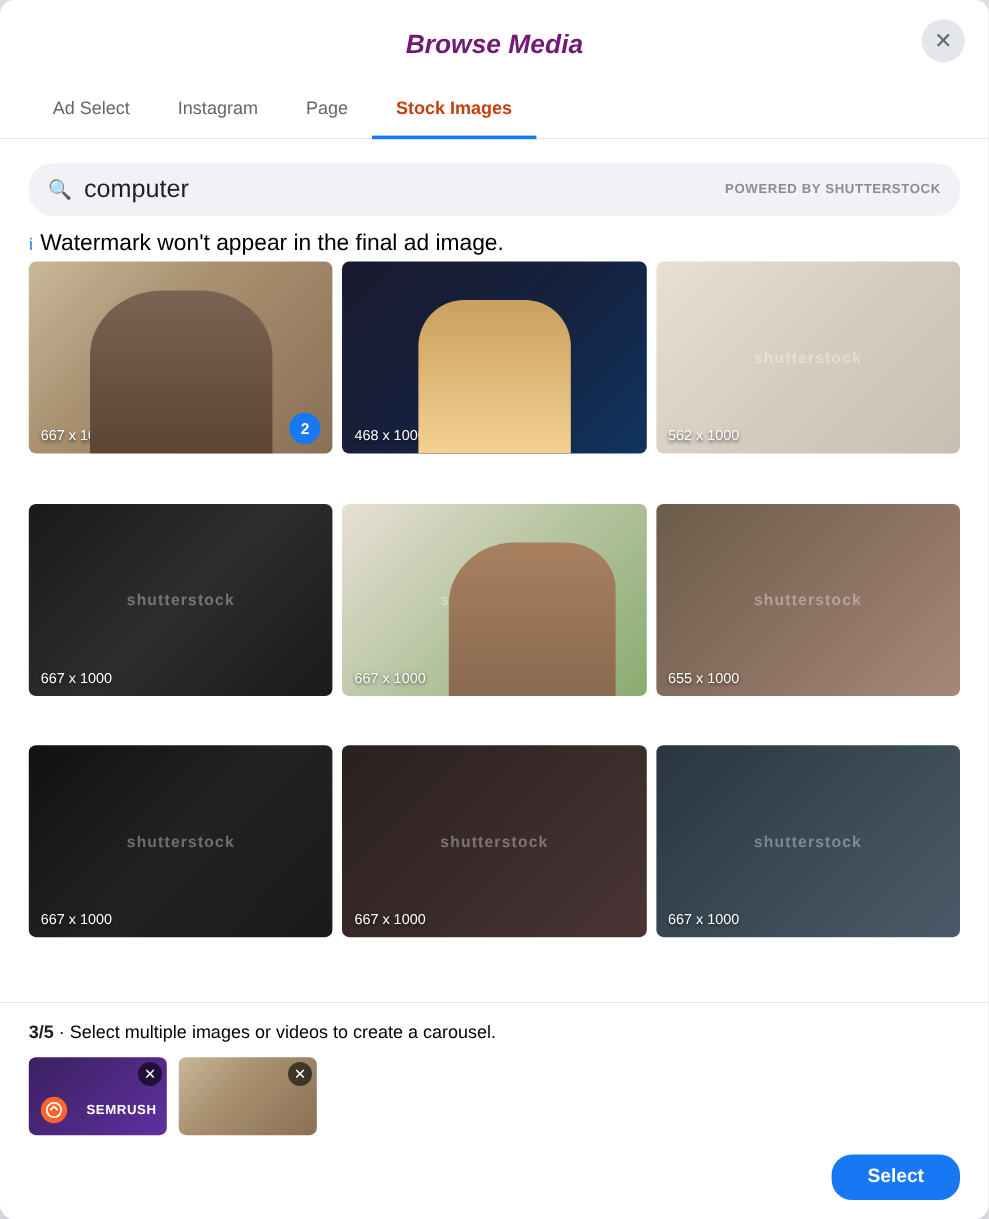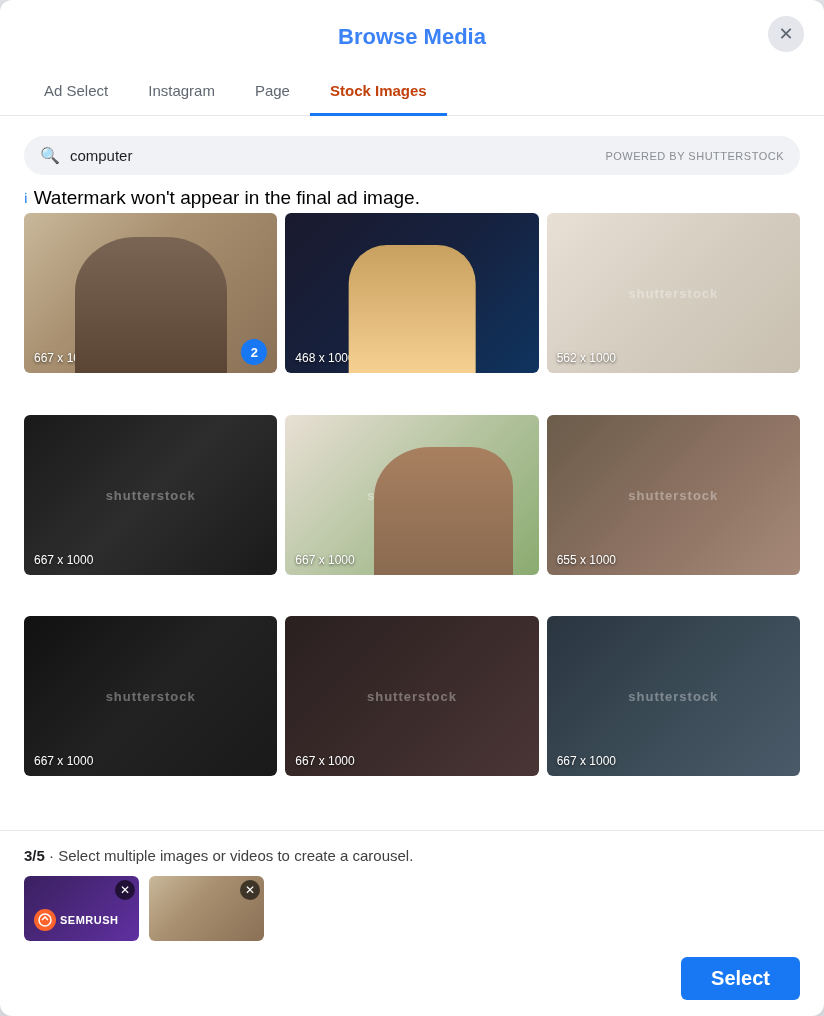--- a/index.html
+++ b/index.html
@@ -25,21 +25,22 @@
     .modal-header {
       display: flex;
       align-items: center;
       justify-content: center;
       padding: 24px 24px 0 24px;
       position: relative;
     }
     .modal-title {
       font-size: 22px;
       font-weight: 700;
-      color: #3b82f6;
+      color: #701a75;
+      font-style: italic;
     }
     .close-btn {
       position: absolute;
       right: 20px;
       top: 16px;
       width: 36px;
       height: 36px;
       border-radius: 50%;
       background: #e4e6eb;
       border: none;
@@ -85,29 +86,29 @@
       margin-bottom: 12px;
     }
     .search-icon {
       color: #606770;
       font-size: 16px;
       margin-right: 10px;
     }
     .search-input {
       border: none;
       background: transparent;
-      font-size: 15px;
+      font-size: 21px;
       color: #1c1e21;
       flex: 1;
       outline: none;
     }
     .powered-by {
       font-size: 11px;
       color: #8a8d91;
-      font-weight: 400;
+      font-weight: 700;
       letter-spacing: 0.5px;
       white-space: nowrap;
     }
     .notice {
       display: flex;
       align-items: flex-start;
       gap: 6px;
       margin-bottom: 4px;
     }
     .notice-icon {
@@ -259,21 +260,21 @@
       align-items: center;
       justify-content: center;
       font-size: 12px;
     }
     .semrush-logo {
       position: absolute;
       bottom: 10px;
       left: 10px;
       display: flex;
       align-items: center;
-      gap: 4px;
+      gap: 16px;
       margin-top: 37px;
     }
     .semrush-icon {
       width: 22px;
       height: 22px;
       background: #ff642d;
       border-radius: 50%;
       display: flex;
       align-items: center;
       justify-content: center;
@@ -297,27 +298,27 @@
       font-size: 16px;
       font-weight: 600;
       cursor: pointer;
       border-radius: 6px;
     }
     .btn-select {
       padding: 10px 30px;
       border: none;
       background: #1877f2;
       color: #fff;
-      font-size: 20px;
+      font-size: 16px;
       font-weight: 600;
       cursor: pointer;
-      border-radius: 6px;
+      border-radius: 17px;
     }
     .carousel-hint {
-      color: #404040;
+      color: #000000;
       font-weight: 400;
     }
   </style>
 </head>
 <body>
 
 <div class="modal">
 
   <div class="modal-header">
     <span class="modal-title">Browse Media</span>

